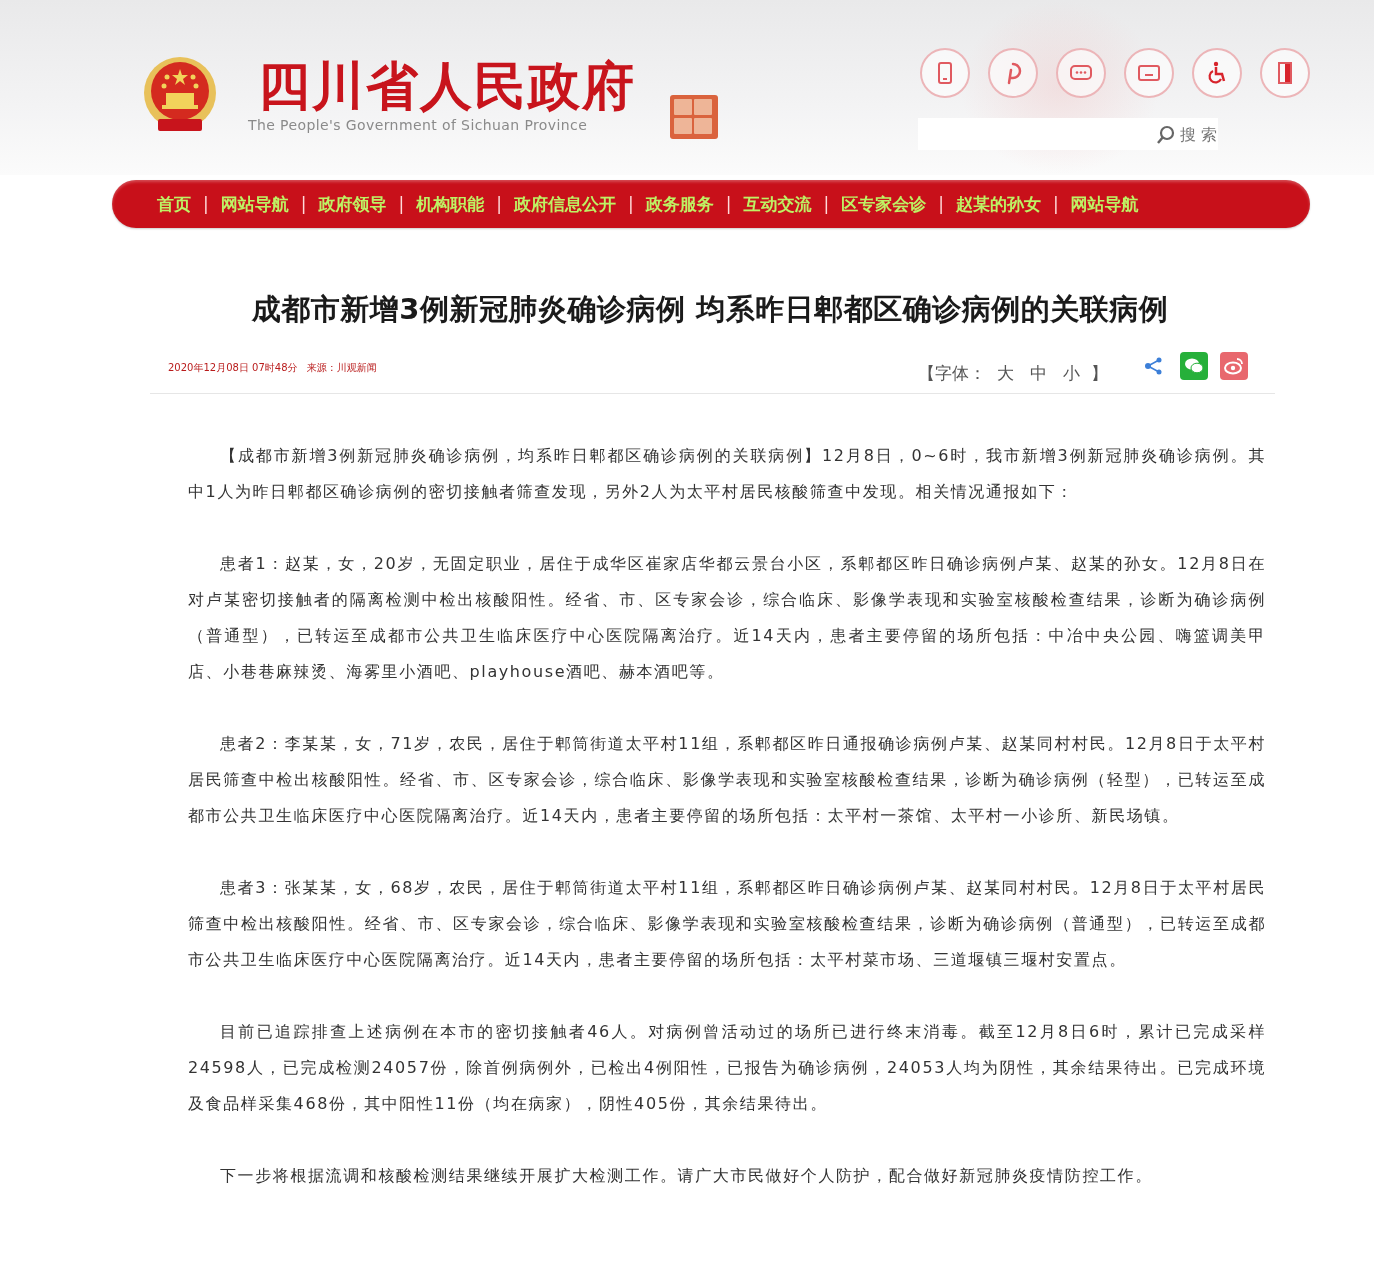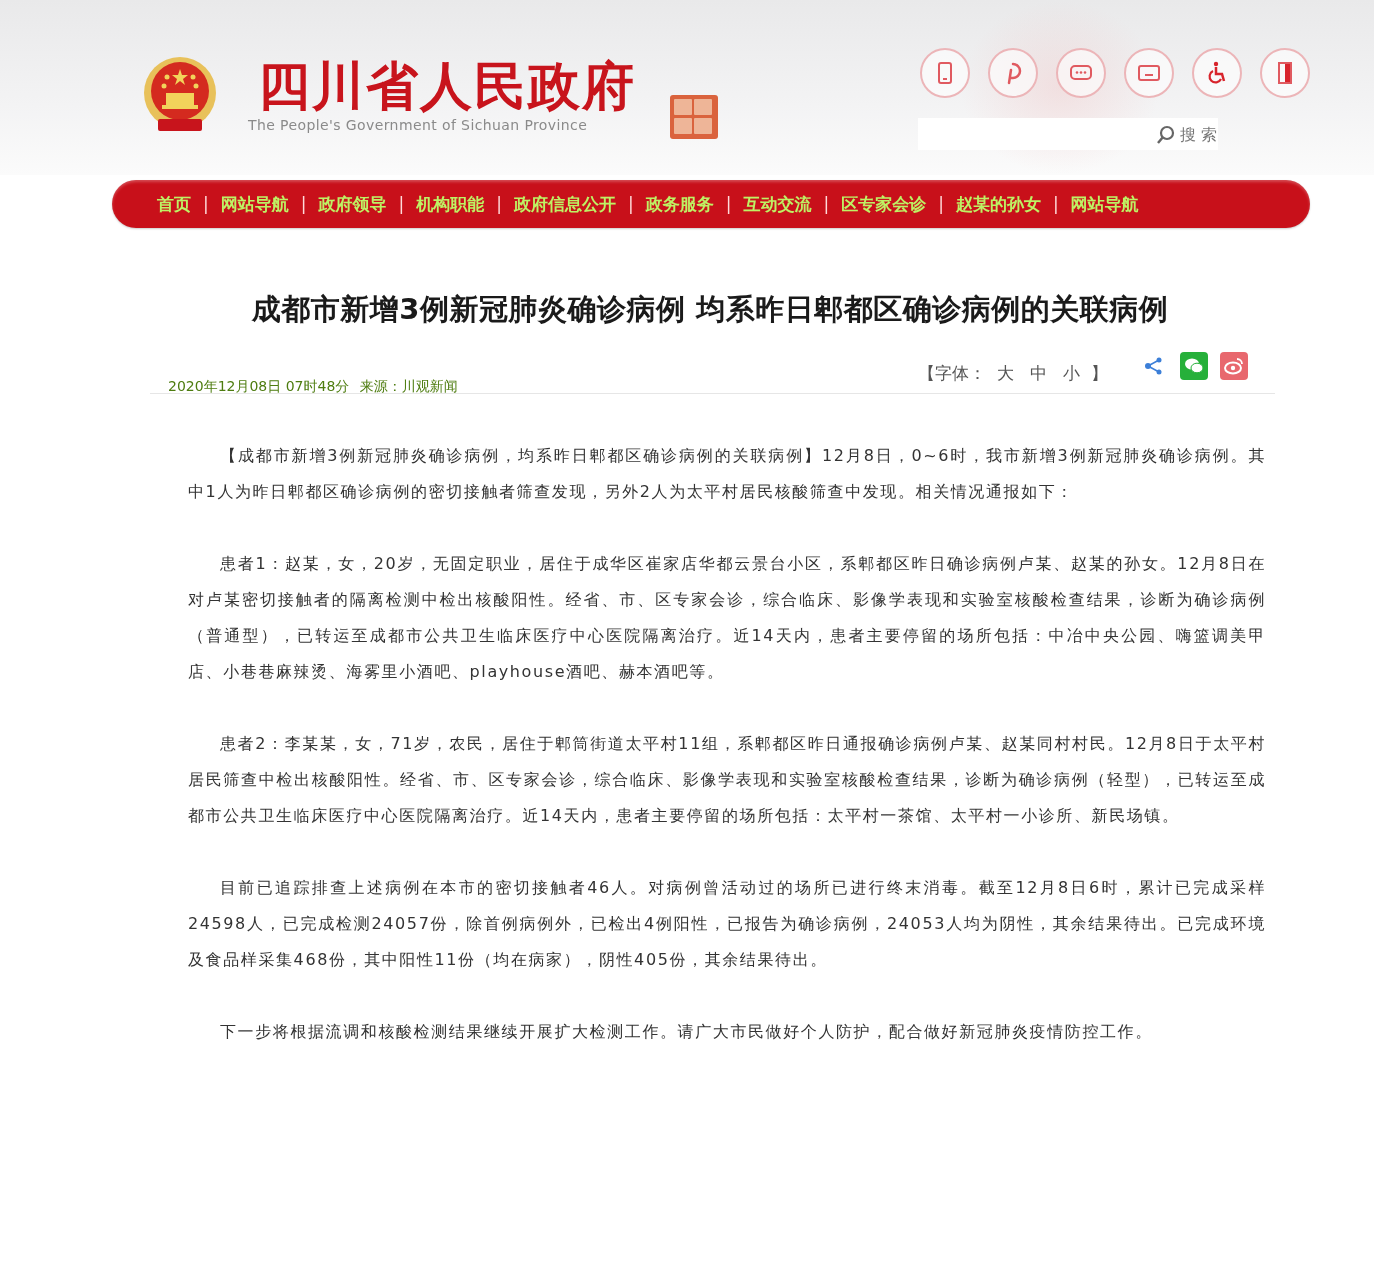--- a/index.html
+++ b/index.html
@@ -60,22 +60,22 @@
   .nav-item {
     color: #bef264; font-size: 17px; font-weight: bold; cursor: pointer; white-space: nowrap;
   }
   .nav-sep { color: #ffdada; font-size: 17px; margin: 0 12px; }
 
   .article-title {
     position: absolute; left: 0; top: 290px; width: 1420px; text-align: center;
     font-size: 29px; font-weight: bold; color: #1a1a1a; letter-spacing: 0.5px;
   }
   .meta {
-    position: absolute; left: 168px; top: 378px;
-    font-size: 14px; color: #4d7c0f;
+    position: absolute; left: 168px; top: 361px;
+    font-size: 10px; color: #b91c1c;
   }
   .meta span { margin-right: 6px; }
   .font-size-ctl {
     position: absolute; left: 918px; top: 362px; font-size: 17px; color: #555;
     display: flex; gap: 6px;
   }
   .font-size-ctl .fs { cursor: pointer; padding: 0 5px; }
   .share {
     position: absolute; left: 1140px; top: 352px; display: flex; gap: 12px; align-items: center;
   }
@@ -234,15 +234,16 @@
       </svg>
   </div>
 </div>
 
 <div class="meta-divider"></div>
 
 <article class="content">
   <p class="para">【成都市新增3例新冠肺炎确诊病例，均系昨日郫都区确诊病例的关联病例】12月8日，0~6时，我市新增3例新冠肺炎确诊病例。其中1人为昨日郫都区确诊病例的密切接触者筛查发现，另外2人为太平村居民核酸筛查中发现。相关情况通报如下：</p>
   <p class="para">患者1：赵某，女，20岁，无固定职业，居住于成华区崔家店华都云景台小区，系郫都区昨日确诊病例卢某、赵某的孙女。12月8日在对卢某密切接触者的隔离检测中检出核酸阳性。经省、市、区专家会诊，综合临床、影像学表现和实验室核酸检查结果，诊断为确诊病例（普通型），已转运至成都市公共卫生临床医疗中心医院隔离治疗。近14天内，患者主要停留的场所包括：中冶中央公园、嗨篮调美甲店、小巷巷麻辣烫、海雾里小酒吧、playhouse酒吧、赫本酒吧等。</p>
   <p class="para">患者2：李某某，女，71岁，农民，居住于郫筒街道太平村11组，系郫都区昨日通报确诊病例卢某、赵某同村村民。12月8日于太平村居民筛查中检出核酸阳性。经省、市、区专家会诊，综合临床、影像学表现和实验室核酸检查结果，诊断为确诊病例（轻型），已转运至成都市公共卫生临床医疗中心医院隔离治疗。近14天内，患者主要停留的场所包括：太平村一茶馆、太平村一小诊所、新民场镇。</p>
+  <p class="para">患者3：张某某，女，68岁，农民，居住于郫筒街道太平村11组，系郫都区昨日确诊病例卢某、赵某同村村民。12月8日于太平村居民筛查中检出核酸阳性。经省、市、区专家会诊，综合临床、影像学表现和实验室核酸检查结果，诊断为确诊病例（普通型），已转运至成都市公共卫生临床医疗中心医院隔离治疗。近14天内，患者主要停留的场所包括：太平村菜市场、三道堰镇三堰村安置点。</p>
   <p class="para">目前已追踪排查上述病例在本市的密切接触者46人。对病例曾活动过的场所已进行终末消毒。截至12月8日6时，累计已完成采样24598人，已完成检测24057份，除首例病例外，已检出4例阳性，已报告为确诊病例，24053人均为阴性，其余结果待出。已完成环境及食品样采集468份，其中阳性11份（均在病家），阴性405份，其余结果待出。</p>
   <p class="para">下一步将根据流调和核酸检测结果继续开展扩大检测工作。请广大市民做好个人防护，配合做好新冠肺炎疫情防控工作。</p>
 </article>
 
 </body></html>

